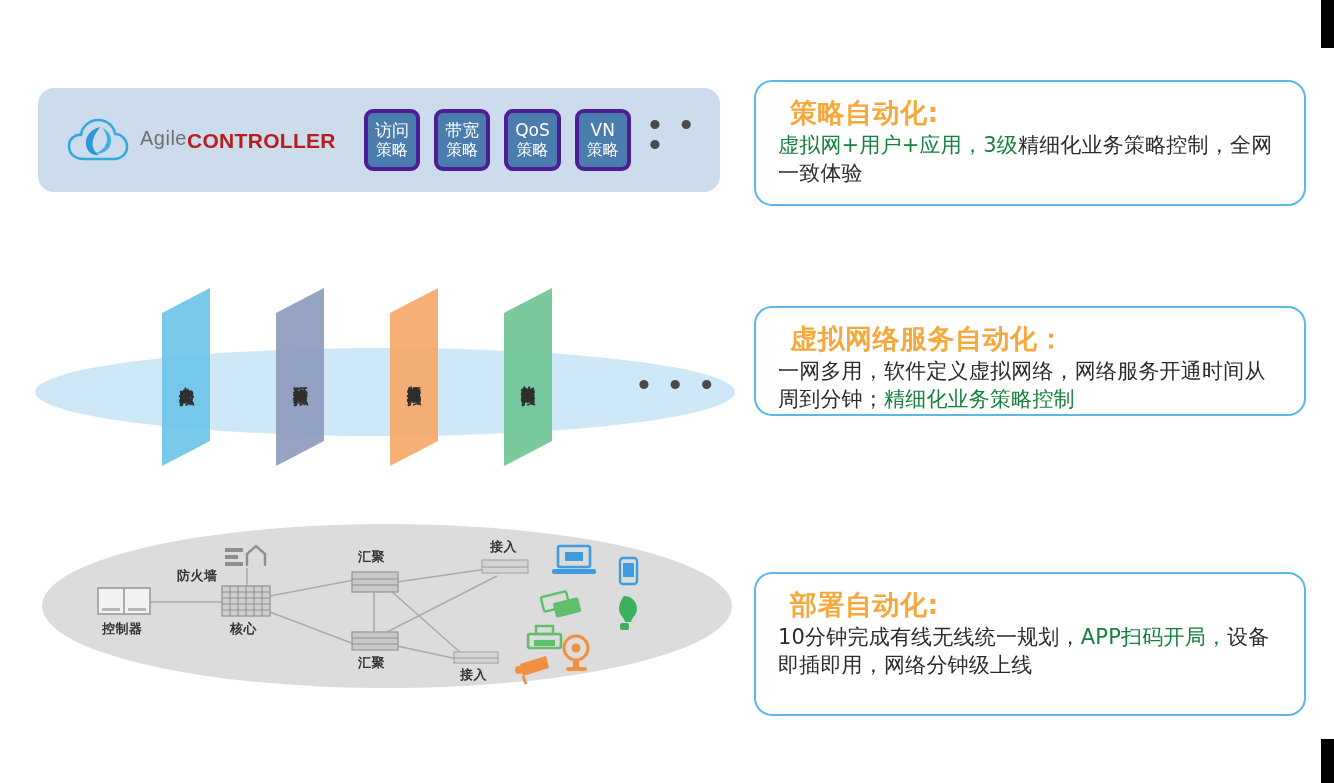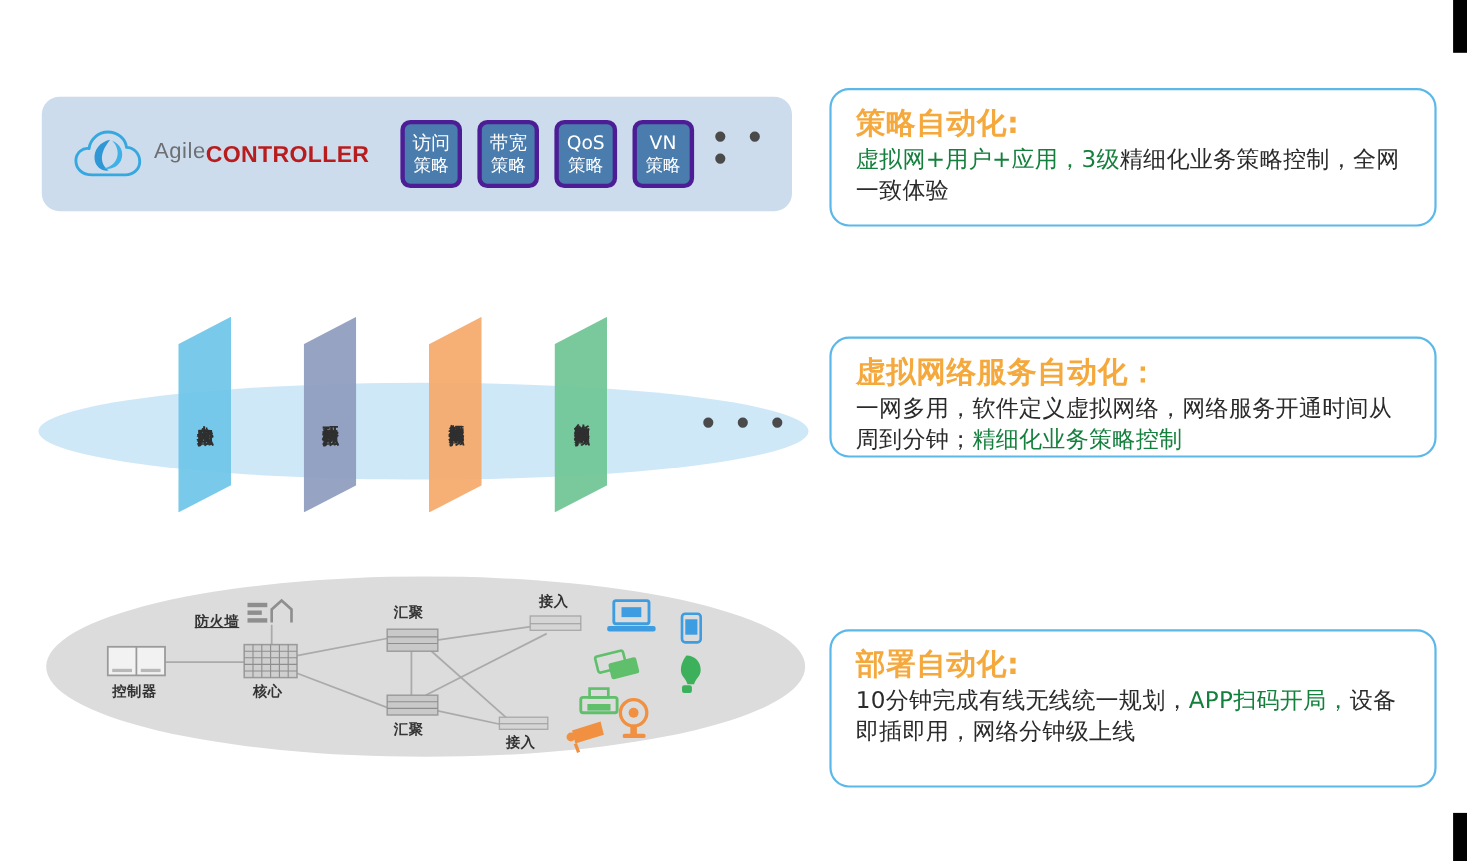--- a/index.html
+++ b/index.html
@@ -91,21 +91,21 @@
   .card{
     position:absolute;left:754px;width:552px;
     background:#ffffff;border:2px solid #5bb8e8;border-radius:18px;
     box-sizing:border-box;padding:14px 22px 16px 22px;
   }
   .card.c1{top:80px;height:126px;}
   .card.c2{top:306px;height:110px;}
   .card.c3{top:572px;height:144px;}
   .card-title{
     color:#f5a83c;font-weight:bold;font-size:27px;line-height:33px;
-    letter-spacing:.5px;margin:0 0 2px 0;
+    letter-spacing:.5px;margin:0 0 2px 12px;
     font-family:"DejaVu Sans","Liberation Sans",sans-serif;
   }
   .card-body{
     font-size:21px;line-height:28px;color:#2b2b2b;letter-spacing:.2px;
     font-family:"DejaVu Sans","Liberation Sans",sans-serif;
   }
   .hl{color:#15803d;}
 </style>
 </head>
 <body>
@@ -278,21 +278,21 @@
       </g>
 
       <g>
         <path d="M478 140 L504 132 L507 144 L481 152 Z" fill="#f09040"></path>
         <path d="M481 152 L484 160" stroke="#f09040" stroke-width="3"></path>
         <circle cx="477" cy="146" r="4" fill="#f09040"></circle>
       </g>
     </svg>
 
     <div class="topo-lbl" style="left:60px;top:96px;">控制器</div>
-    <div class="topo-lbl" style="left:135px;top:32px;text-decoration:underline;">防火墙</div>
+    <div class="topo-lbl" style="left:135px;top:43px;">防火墙</div>
     <div class="topo-lbl" style="left:188px;top:96px;">核心</div>
     <div class="topo-lbl" style="left:316px;top:24px;">汇聚</div>
     <div class="topo-lbl" style="left:316px;top:130px;">汇聚</div>
     <div class="topo-lbl" style="left:448px;top:14px;">接入</div>
     <div class="topo-lbl" style="left:418px;top:142px;">接入</div>
   </div>
 
   <div class="card c1">
     <div class="card-title">策略自动化:</div>
     <div class="card-body"><span class="hl">虚拟网+用户+应用，3级</span><span>精细化业务策略控制，全网一致体验</span></div>

